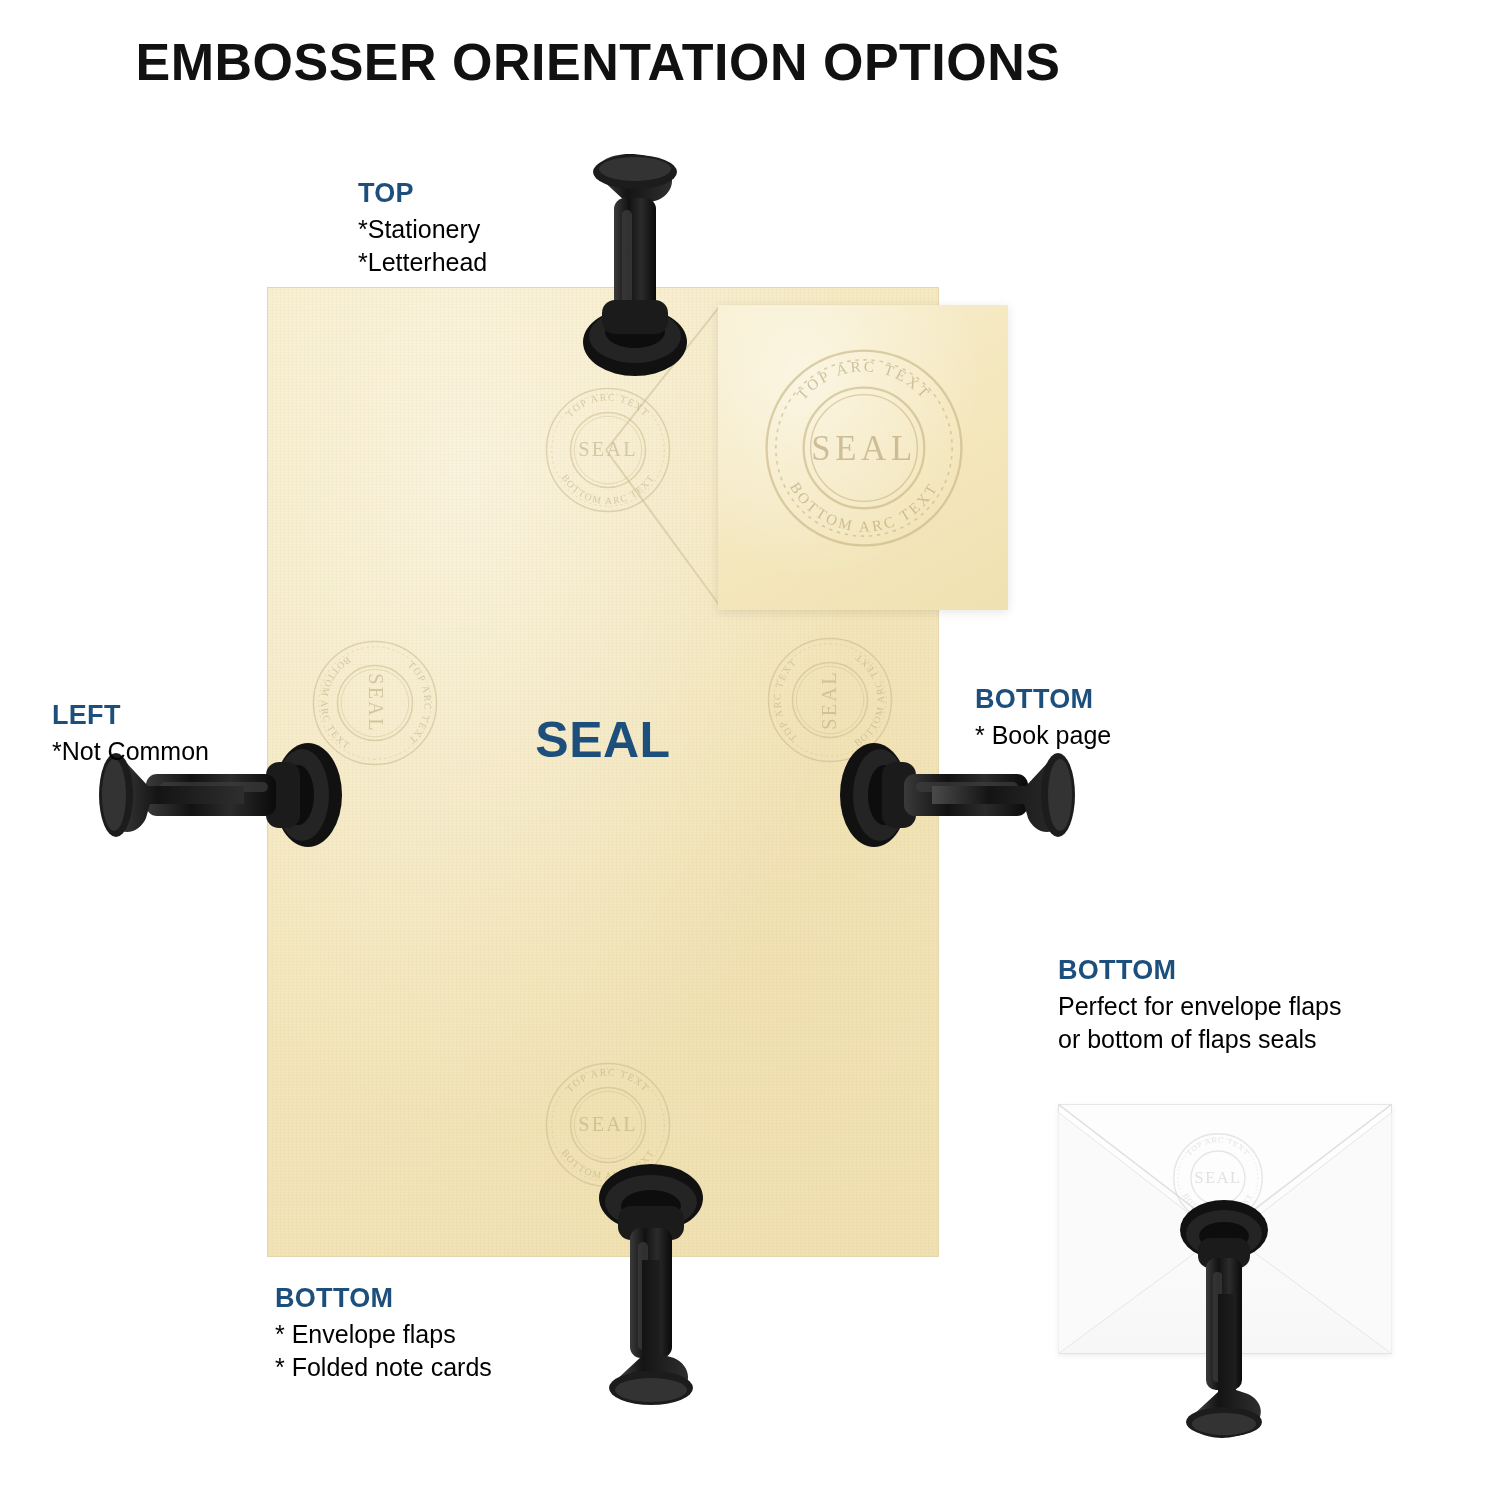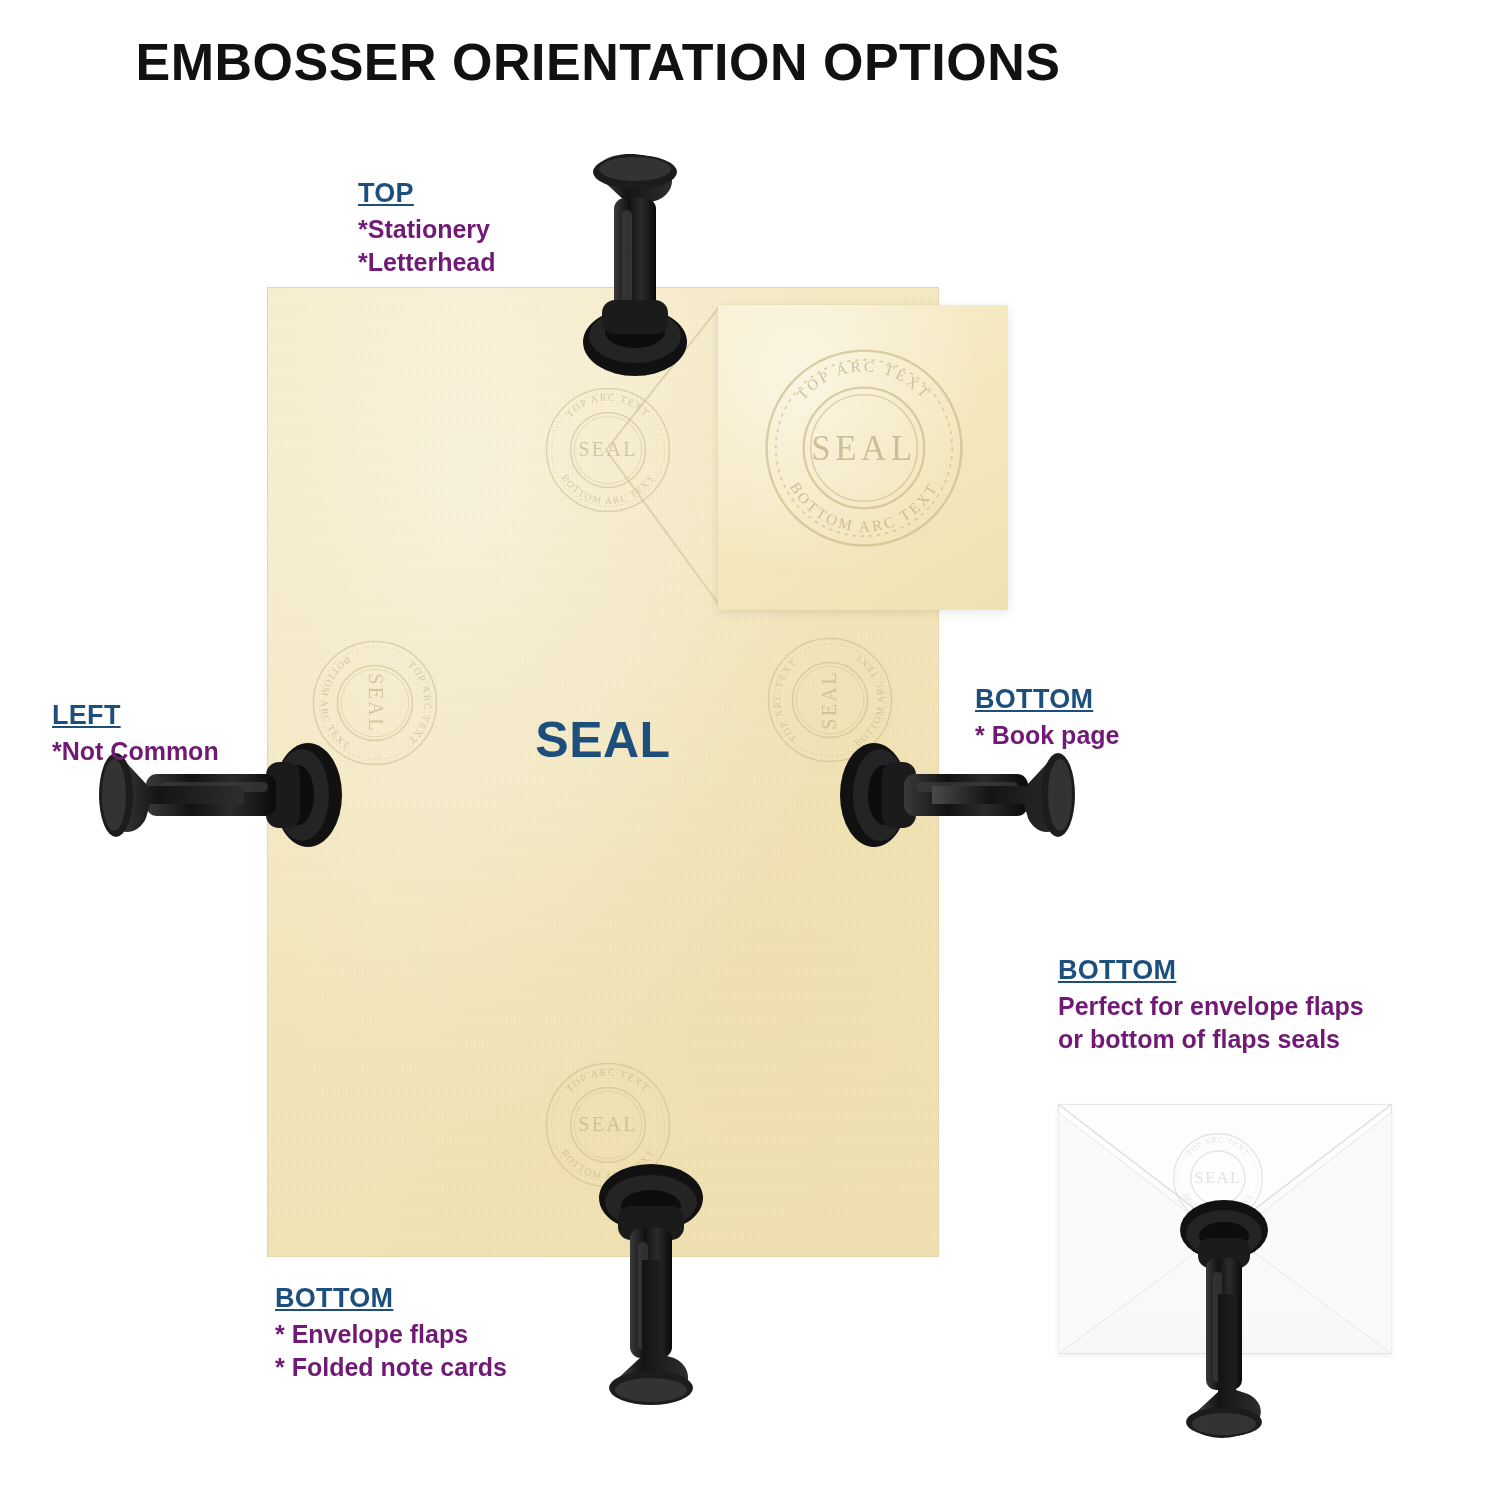--- a/index.html
+++ b/index.html
@@ -151,25 +151,24 @@
   .emb-env    { left: 1154px; top: 1186px; width: 140px; height: 260px; }
 
   
   .lbl { position: absolute; }
   .lbl .head {
     color: #1d4f7c;
     font-weight: bold;
     font-size: 27px;
     letter-spacing: 0.3px;
     margin-bottom: 4px;
-    text-decoration: underline;
   }
   .lbl .sub {
-    color: #701a75;
-    font-weight: bold;
+    color: #000000;
+    font-weight: normal;
     font-size: 25px;
     line-height: 1.32;
   }
   .lbl-top    { left: 358px;  top: 178px; }
   .lbl-left   { left: 52px;   top: 700px; }
   .lbl-right  { left: 975px;  top: 684px; }
   .lbl-bottom { left: 275px;  top: 1283px; }
   .lbl-bottom-env { left: 1058px; top: 955px; }
 </style>
 </head>

